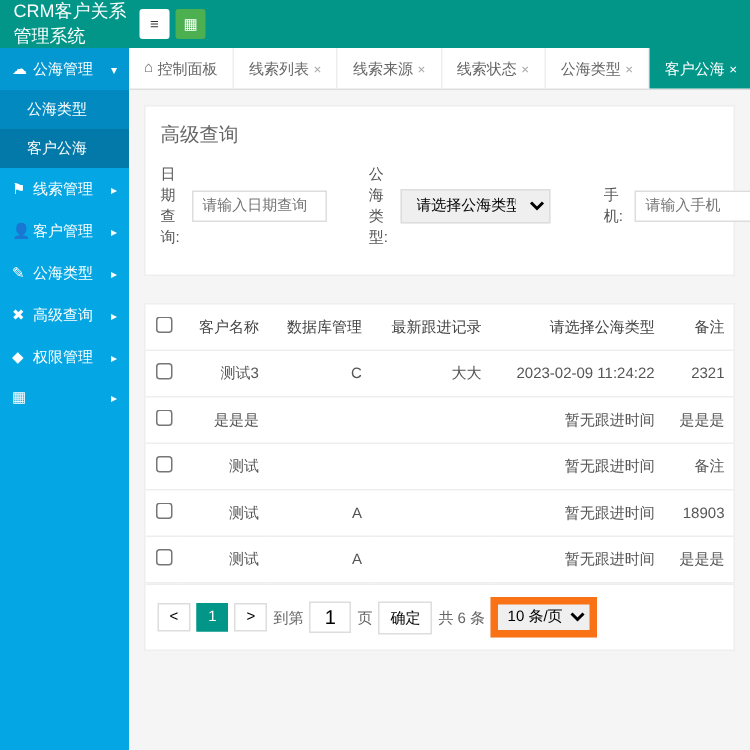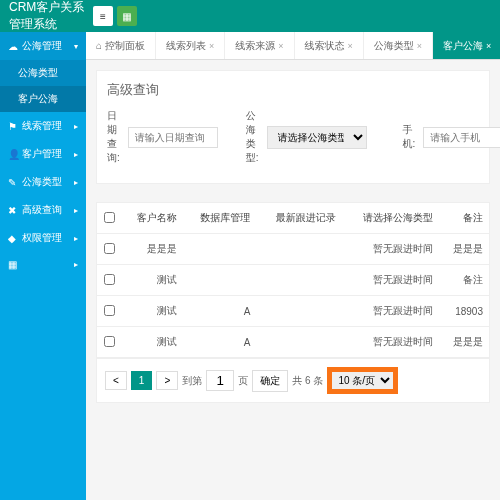--- a/index.html
+++ b/index.html
@@ -136,20 +136,28 @@
                 <th>客户名称</th>
                 <th>数据库管理</th>
                 <th>最新跟进记录</th>
                 <th>请选择公海类型</th>
                 <th>备注</th>
               </tr>
             </thead>
           <tbody id="tbody">
               <tr>
                 <td class="ck"><input type="checkbox" style=""></td>
+                <td>测试3</td>
+                <td>C</td>
+                <td>大大</td>
+                <td>2023-02-09 11:24:22</td>
+                <td>2321</td>
+              </tr>
+              <tr>
+                <td class="ck"><input type="checkbox" style=""></td>
                 <td>是是是</td>
                 <td></td>
                 <td></td>
                 <td>暂无跟进时间</td>
                 <td>是是是</td>
               </tr>
               <tr>
                 <td class="ck"><input type="checkbox" style=""></td>
                 <td>测试</td>
                 <td></td>

